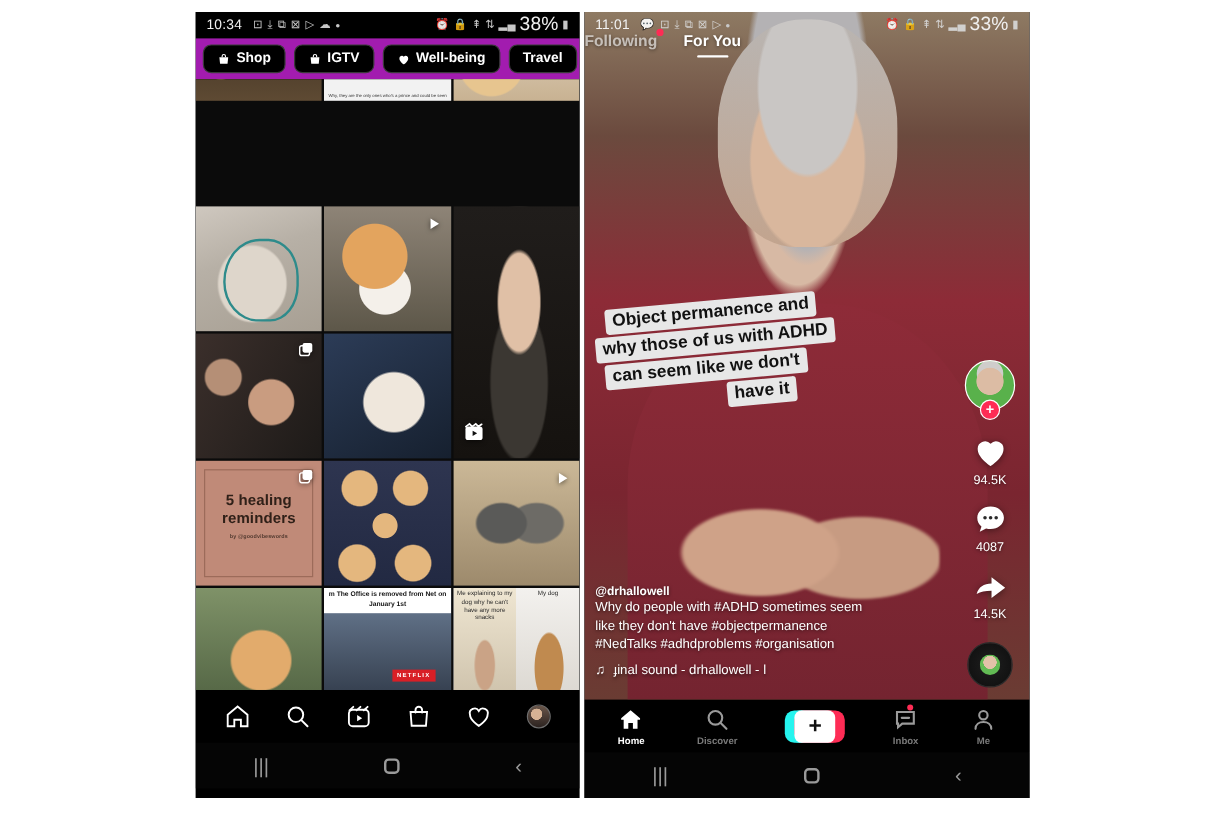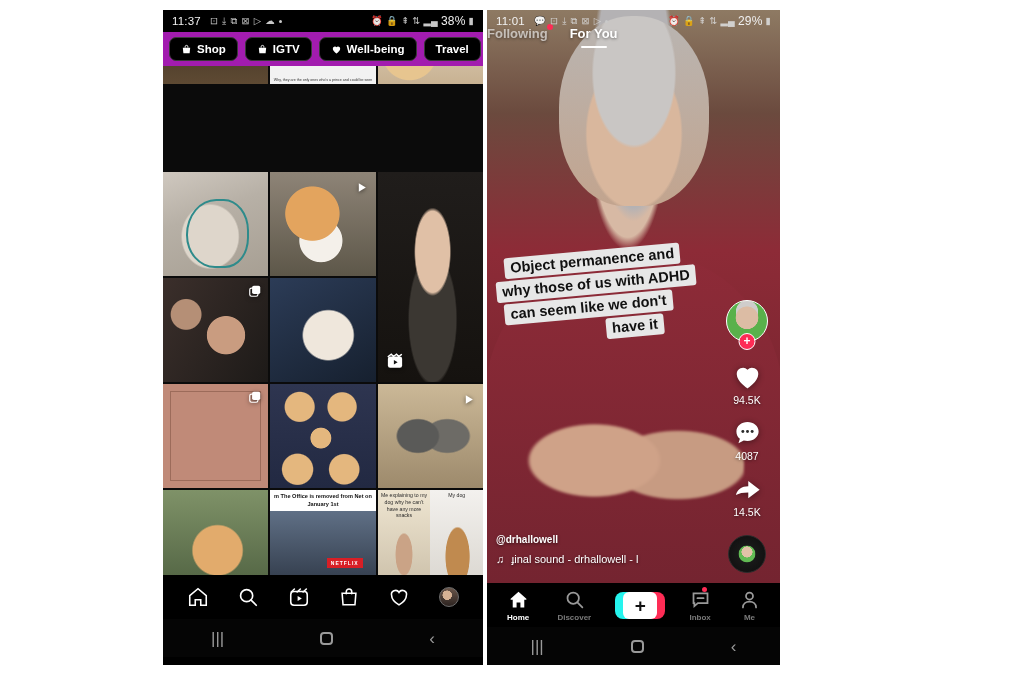--- a/index.html
+++ b/index.html
@@ -11,33 +11,33 @@
   }
   .stage { position: relative; width: 1024px; height: 682px; background:#fff; }
 
   
   .phone {
     position: absolute;
     background: #000;
     overflow: hidden;
   }
   #phone-left  { left: 163px; top: 10px; width: 320px; height: 655px; }
-  #phone-right { left: 487px; top: 10px; width: 293px; height: 655px; }
+  #phone-right { left: 487px; top: 10px; width: 371px; height: 655px; }
 
   
   .statusbar {
     height: 22px; background:#000; color:#e9e9e9;
     display:flex; align-items:center; padding:0 9px;
     font-size: 11px; letter-spacing:.2px;
   }
   .sb-time { font-size: 11.5px; color:#f2f2f2; margin-right: 5px; }
   .sb-icons-left { display:flex; align-items:center; gap:4px; flex:1; }
   .sb-icons-right { display:flex; align-items:center; gap:3px; }
   .sb-ico { font-size: 9.5px; color:#d8d8d8; line-height:1; opacity:.92; }
-  .sb-batt { font-size:12px; color:#f0f0f0; }
+  .sb-batt { font-size:16px; color:#f0f0f0; }
   .sb-dot { width:3px; height:3px; border-radius:50%; background:#c9c9c9; display:inline-block; }
 
   
   .ig-pillbar {
     height: 34px; background:#a21caf; display:flex; align-items:center;
     gap: 7px; padding: 0 6px; overflow:hidden;
   }
   .pill {
     display:flex; align-items:center; gap:5px;
     border:1px solid #3a3a3a; border-radius:7px;
@@ -253,21 +253,21 @@
 </style>
 </head>
 <body>
 
 <div class="stage">
 
   <div class="phone" id="phone-left">
 
     <div class="statusbar">
       <div class="sb-icons-left">
-        <span class="sb-time">11:37</span>
+        <span class="sb-time">10:34</span>
         <span class="sb-ico">⊡</span>
         <span class="sb-ico">⤓</span>
         <span class="sb-ico">⧉</span>
         <span class="sb-ico">⊠</span>
         <span class="sb-ico">▷</span>
         <span class="sb-ico">☁</span>
         <span class="sb-dot"></span>
       </div>
       <div class="sb-icons-right">
         <span class="sb-ico">⏰</span>
@@ -340,20 +340,25 @@
             <rect x="7" y="3" width="14" height="14" rx="3" fill="#fff"></rect>
             <rect x="3" y="7" width="14" height="14" rx="3" fill="none" stroke="#fff" stroke-width="2"></rect>
           </svg>
         </span>
       </div>
 
       <div class="tile img-puppy"></div>
 
       <div class="tile img-healing">
         <div class="healing-frame"></div>
+        <div class="healing-txt">
+          <div>5 healing</div>
+          <div>reminders</div>
+          <div class="healing-sub">by @goodvibeswords</div>
+        </div>
         <span class="badge">
           <svg width="14" height="14" viewBox="0 0 24 24">
             <rect x="7" y="3" width="14" height="14" rx="3" fill="#fff"></rect>
             <rect x="3" y="7" width="14" height="14" rx="3" fill="none" stroke="#fff" stroke-width="2"></rect>
           </svg>
         </span>
       </div>
 
       <div class="tile img-buns"></div>
 
@@ -441,21 +446,21 @@
         <span class="sb-ico">⊠</span>
         <span class="sb-ico">▷</span>
         <span class="sb-dot"></span>
       </div>
       <div class="sb-icons-right">
         <span class="sb-ico">⏰</span>
         <span class="sb-ico">🔒</span>
         <span class="sb-ico">⇞</span>
         <span class="sb-ico">⇅</span>
         <span class="sb-ico">▂▄</span>
-        <span class="sb-batt">29%</span>
+        <span class="sb-batt">33%</span>
         <span class="sb-ico">▮</span>
       </div>
     </div>
 
     <div class="tt-video">
       <div class="tt-head"></div>
       <div class="tt-shirt"></div>
       <div class="tt-hands"></div>
 
       <div class="tt-tabs">
@@ -504,20 +509,21 @@
             <path d="M3 17c1.2-4.6 4.6-6.7 9.6-6.8V6.2L21.4 13l-8.8 6.6V15c-4.2 0-7 .6-9.6 2z" fill="#fff"></path>
           </svg>
           <span class="tt-count">14.5K</span>
         </div>
 
         <div class="tt-disc"></div>
       </div>
 
       <div class="tt-meta">
         <div class="tt-handle">@drhallowell</div>
+        <div class="tt-desc">Why do people with #ADHD sometimes seem like they don't have #objectpermanence #NedTalks #adhdproblems #organisation</div>
         <div class="tt-music">
           <span>♫</span>
           <span>ɟinal sound - drhallowell - l</span>
         </div>
       </div>
     </div>
 
     <div class="tt-nav">
       <div class="tt-item active">
         <svg width="21" height="21" viewBox="0 0 24 24">

